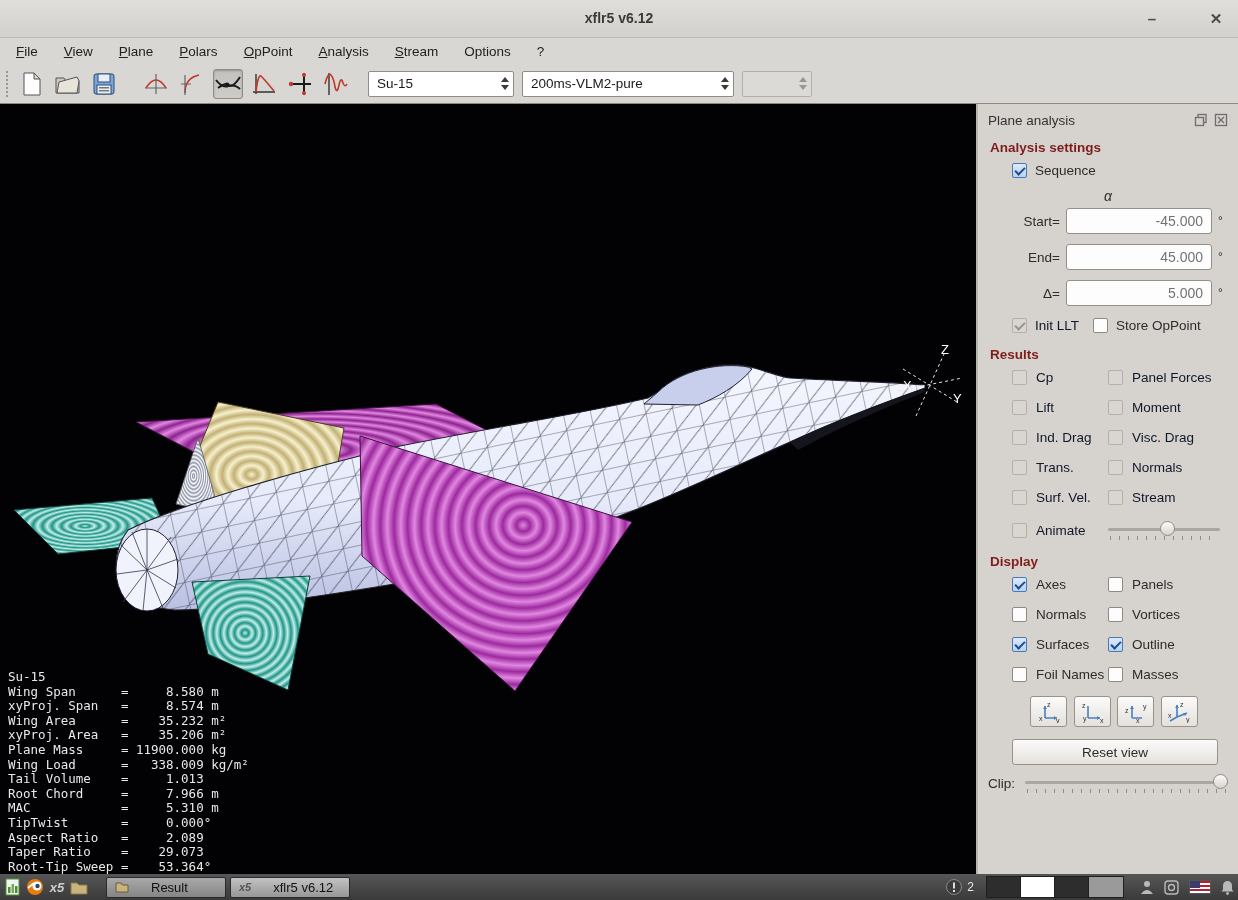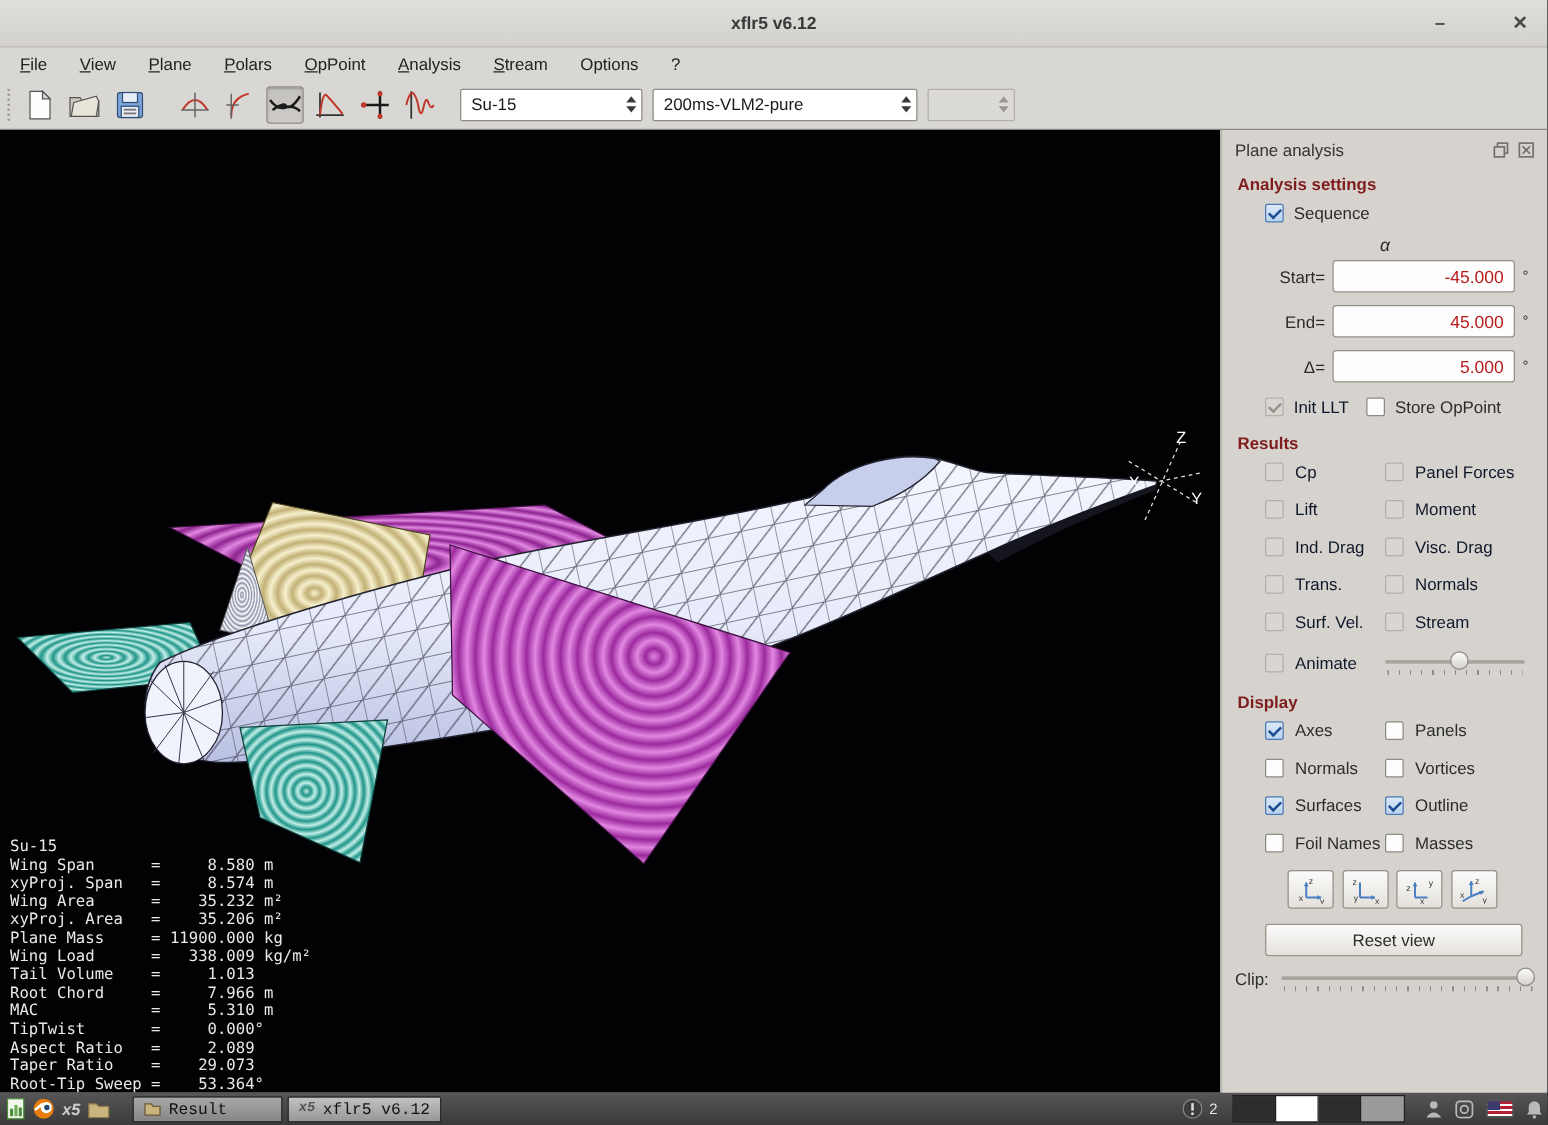--- a/index.html
+++ b/index.html
@@ -55,39 +55,39 @@
   .box.checked::after{content:"";position:absolute;left:2px;top:3px;width:8px;height:4px;border-left:2px solid #1d4d8f;border-bottom:2px solid #1d4d8f;transform:rotate(-45deg);}
   .cb.dis .box{background:#d9d6d1;border-color:#b3afa9;}
   .cb.dis .box.checked{background:#d9d6d1;border-color:#b3afa9;}
   .cb.dis .box.checked::after{border-color:#97938d;}
   .cb .cb-label{color:#2c2c2c;}
   .cb.dis .cb-label{color:#0f172a;}
   .seq-row{margin:2px 0 10px 24px;}
   .alpha{ text-align:center;font-size:14px;font-style:italic;margin:6px 0 4px 0;color:#2c2c2c;}
   .frow{display:flex;align-items:center;justify-content:flex-end;margin-bottom:10px;gap:6px;}
   .frow .flabel{width:64px;text-align:right;}
-  .frow input{width:146px;height:26px;border:1px solid #948f88;border-radius:3px;background:#fdfdfd;text-align:right;padding:0 8px;font-size:14px;color:#b91c1c;font-family:"Liberation Sans",sans-serif;}
+  .frow input{width:146px;height:26px;border:1px solid #948f88;border-radius:3px;background:#fdfdfd;text-align:right;padding:0 8px;font-size:14px;color:#737373;font-family:"Liberation Sans",sans-serif;}
   .frow .unit{width:10px;font-size:12px;color:#2c2c2c;}
   .llt-row{display:flex;align-items:center;gap:14px;margin:12px 0 10px 24px;}
   .btn{height:26px;background:linear-gradient(#fbfbfa,#e4e1dc);border:1px solid #999288;border-radius:3px;font-size:13.5px;color:#2c2c2c;display:flex;align-items:center;justify-content:center;margin:0 2px 8px 24px;width:206px;}
   .grid2{display:grid;grid-template-columns:96px 1fr;row-gap:15px;margin-left:24px;margin-bottom:14px;}
   .grid2 .cb{gap:9px;}
   .slider{position:relative;height:20px;width:112px;align-self:center;}
   .groove{position:absolute;left:0;right:0;top:8px;height:3px;background:#aaa6a0;border-radius:2px;}
   .handle{position:absolute;top:1px;width:15px;height:15px;border-radius:50%;background:linear-gradient(#fcfcfc,#d6d3ce);border:1px solid #8f8b85;}
   .ticks{position:absolute;left:2px;right:2px;top:16px;height:4px;background:repeating-linear-gradient(90deg,#8f8b85 0 1px,transparent 1px 9px);}
   .viewbtns{display:flex;justify-content:space-between;padding:0 30px 0 42px;margin:4px 0 12px 0;}
   .vbtn{width:37px;height:31px;background:linear-gradient(#fbfbfa,#e4e1dc);border:1px solid #999288;border-radius:3px;display:flex;align-items:center;justify-content:center;}
   .clip-row{display:flex;align-items:center;gap:10px;margin-top:6px;}
   .clip-row .slider{flex:1;width:auto;}
 
   
   .taskbar{height:26px;background:linear-gradient(#565656,#3a3a3a);display:flex;align-items:center;flex:none;padding:0 4px;gap:4px;}
   .tk-icon{width:18px;height:18px;flex:none;display:flex;align-items:center;justify-content:center;}
-  .tk-win{height:21px;display:flex;align-items:center;gap:6px;padding:0 8px;border:1px solid #2a2a2a;border-radius:2px;background:linear-gradient(#a9a9a9,#858585);color:#111;font-size:13px;min-width:120px;font-family:Liberation Mono, monospace;}
+  .tk-win{height:21px;display:flex;align-items:center;gap:22px;padding:0 8px;border:1px solid #2a2a2a;border-radius:2px;background:linear-gradient(#a9a9a9,#858585);color:#111;font-size:13px;min-width:120px;}
   .tk-win.active{background:linear-gradient(#c2c2c2,#979797);}
   .tk-spacer{flex:1;}
   .notif{display:flex;align-items:center;gap:5px;color:#e8e8e8;font-size:12px;margin-right:8px;}
   .pager{display:flex;border:1px solid #1f1f1f;height:22px;}
   .pcell{width:34px;height:20px;border-right:1px solid #1f1f1f;background:#2d2d2d;}
   .pcell:last-child{border-right:none;}
   .pcell.active{background:#fff;}
   .pcell.alt{background:#9a9a9a;}
   .tray{display:flex;align-items:center;gap:10px;margin-left:12px;}
   .flag{width:22px;height:14px;position:relative;background:repeating-linear-gradient(#b22234 0 2px,#fff 2px 4px);border:1px solid #555;}

